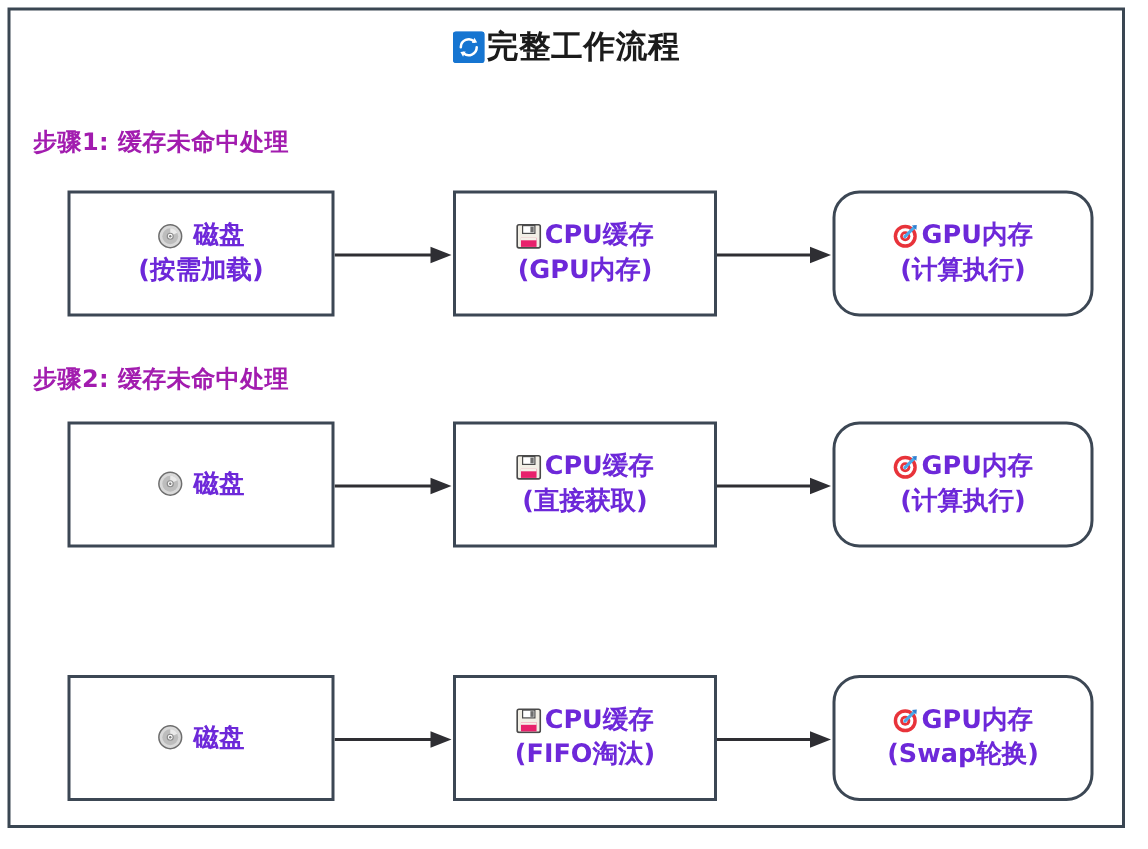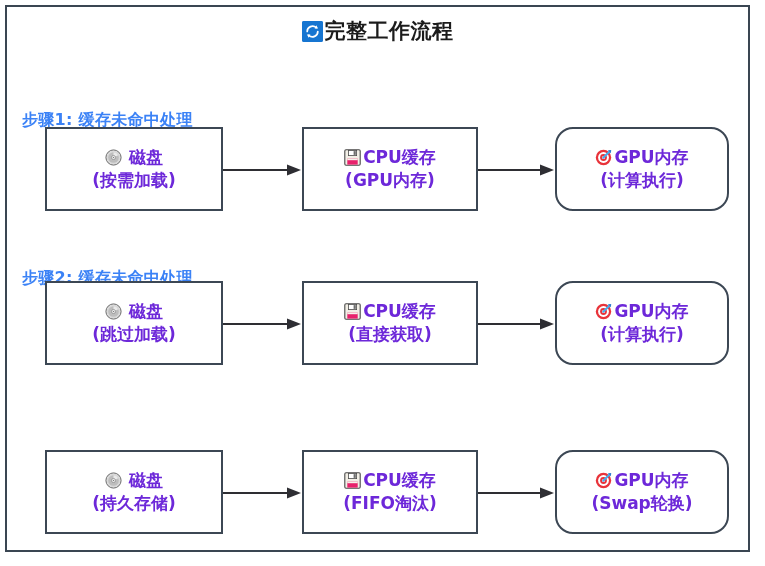--- a/index.html
+++ b/index.html
@@ -56,24 +56,23 @@
   }
 
   
   .step-section { position: absolute; left: 0; width: 100%; }
   .step-heading {
     position: absolute;
     left: 15px;
     top: 0;
     font-size: 16px;
     font-weight: bold;
-    color: #3b82f6;
+    color: #a21caf;
     white-space: nowrap;
     letter-spacing: 0.3px;
-    margin-top: 25px;
   }
 
   .row { position: absolute; left: 0; top: 0; width: 100%; height: 100%; }
 
   .node-box {
     position: absolute;
     box-sizing: border-box;
     border: 2px solid #3c4754;
     background: #ffffff;
     display: flex;
@@ -210,21 +209,20 @@
             <svg width="17" height="17" viewBox="0 0 17 17" aria-hidden="true">
               <circle cx="8.5" cy="8.5" r="7.6" fill="#d9d9d9" stroke="#6e6e6e" stroke-width="1"></circle>
               <circle cx="8.5" cy="8.5" r="5.3" fill="#bdbdbd"></circle>
               <path d="M8.5 3.2A5.3 5.3 0 0 1 13.2 6.2L8.5 8.5Z" fill="#eaeaea"></path>
               <circle cx="8.5" cy="8.5" r="2.0" fill="#fcfcfc" stroke="#8c8c8c" stroke-width="0.8"></circle>
               <circle cx="8.5" cy="8.5" r="0.8" fill="#7d7d7d"></circle>
             </svg>
           </span>
           <span>磁盘</span>
         </div>
-        <div class="node-line">(跳过加载)</div>
       </div>
 
       <div class="arrow arrow-a" style="top:75px;">
         <svg width="79" height="12" viewBox="0 0 79 12" aria-hidden="true">
           <line x1="0" y1="6" x2="66" y2="6" stroke="#2e2e33" stroke-width="2"></line>
           <polygon points="64,0.5 78,6 64,11.5" fill="#2e2e33"></polygon>
         </svg>
       </div>
 
       <div class="node-box col-2 box-h" style="top:38px;">
@@ -279,21 +277,20 @@
             <svg width="17" height="17" viewBox="0 0 17 17" aria-hidden="true">
               <circle cx="8.5" cy="8.5" r="7.6" fill="#d9d9d9" stroke="#6e6e6e" stroke-width="1"></circle>
               <circle cx="8.5" cy="8.5" r="5.3" fill="#bdbdbd"></circle>
               <path d="M8.5 3.2A5.3 5.3 0 0 1 13.2 6.2L8.5 8.5Z" fill="#eaeaea"></path>
               <circle cx="8.5" cy="8.5" r="2.0" fill="#fcfcfc" stroke="#8c8c8c" stroke-width="0.8"></circle>
               <circle cx="8.5" cy="8.5" r="0.8" fill="#7d7d7d"></circle>
             </svg>
           </span>
           <span>磁盘</span>
         </div>
-        <div class="node-line">(持久存储)</div>
       </div>
 
       <div class="arrow arrow-a" style="top:86px;">
         <svg width="79" height="12" viewBox="0 0 79 12" aria-hidden="true">
           <line x1="0" y1="6" x2="66" y2="6" stroke="#2e2e33" stroke-width="2"></line>
           <polygon points="64,0.5 78,6 64,11.5" fill="#2e2e33"></polygon>
         </svg>
       </div>
 
       <div class="node-box col-2 box-h" style="top:49px;">

